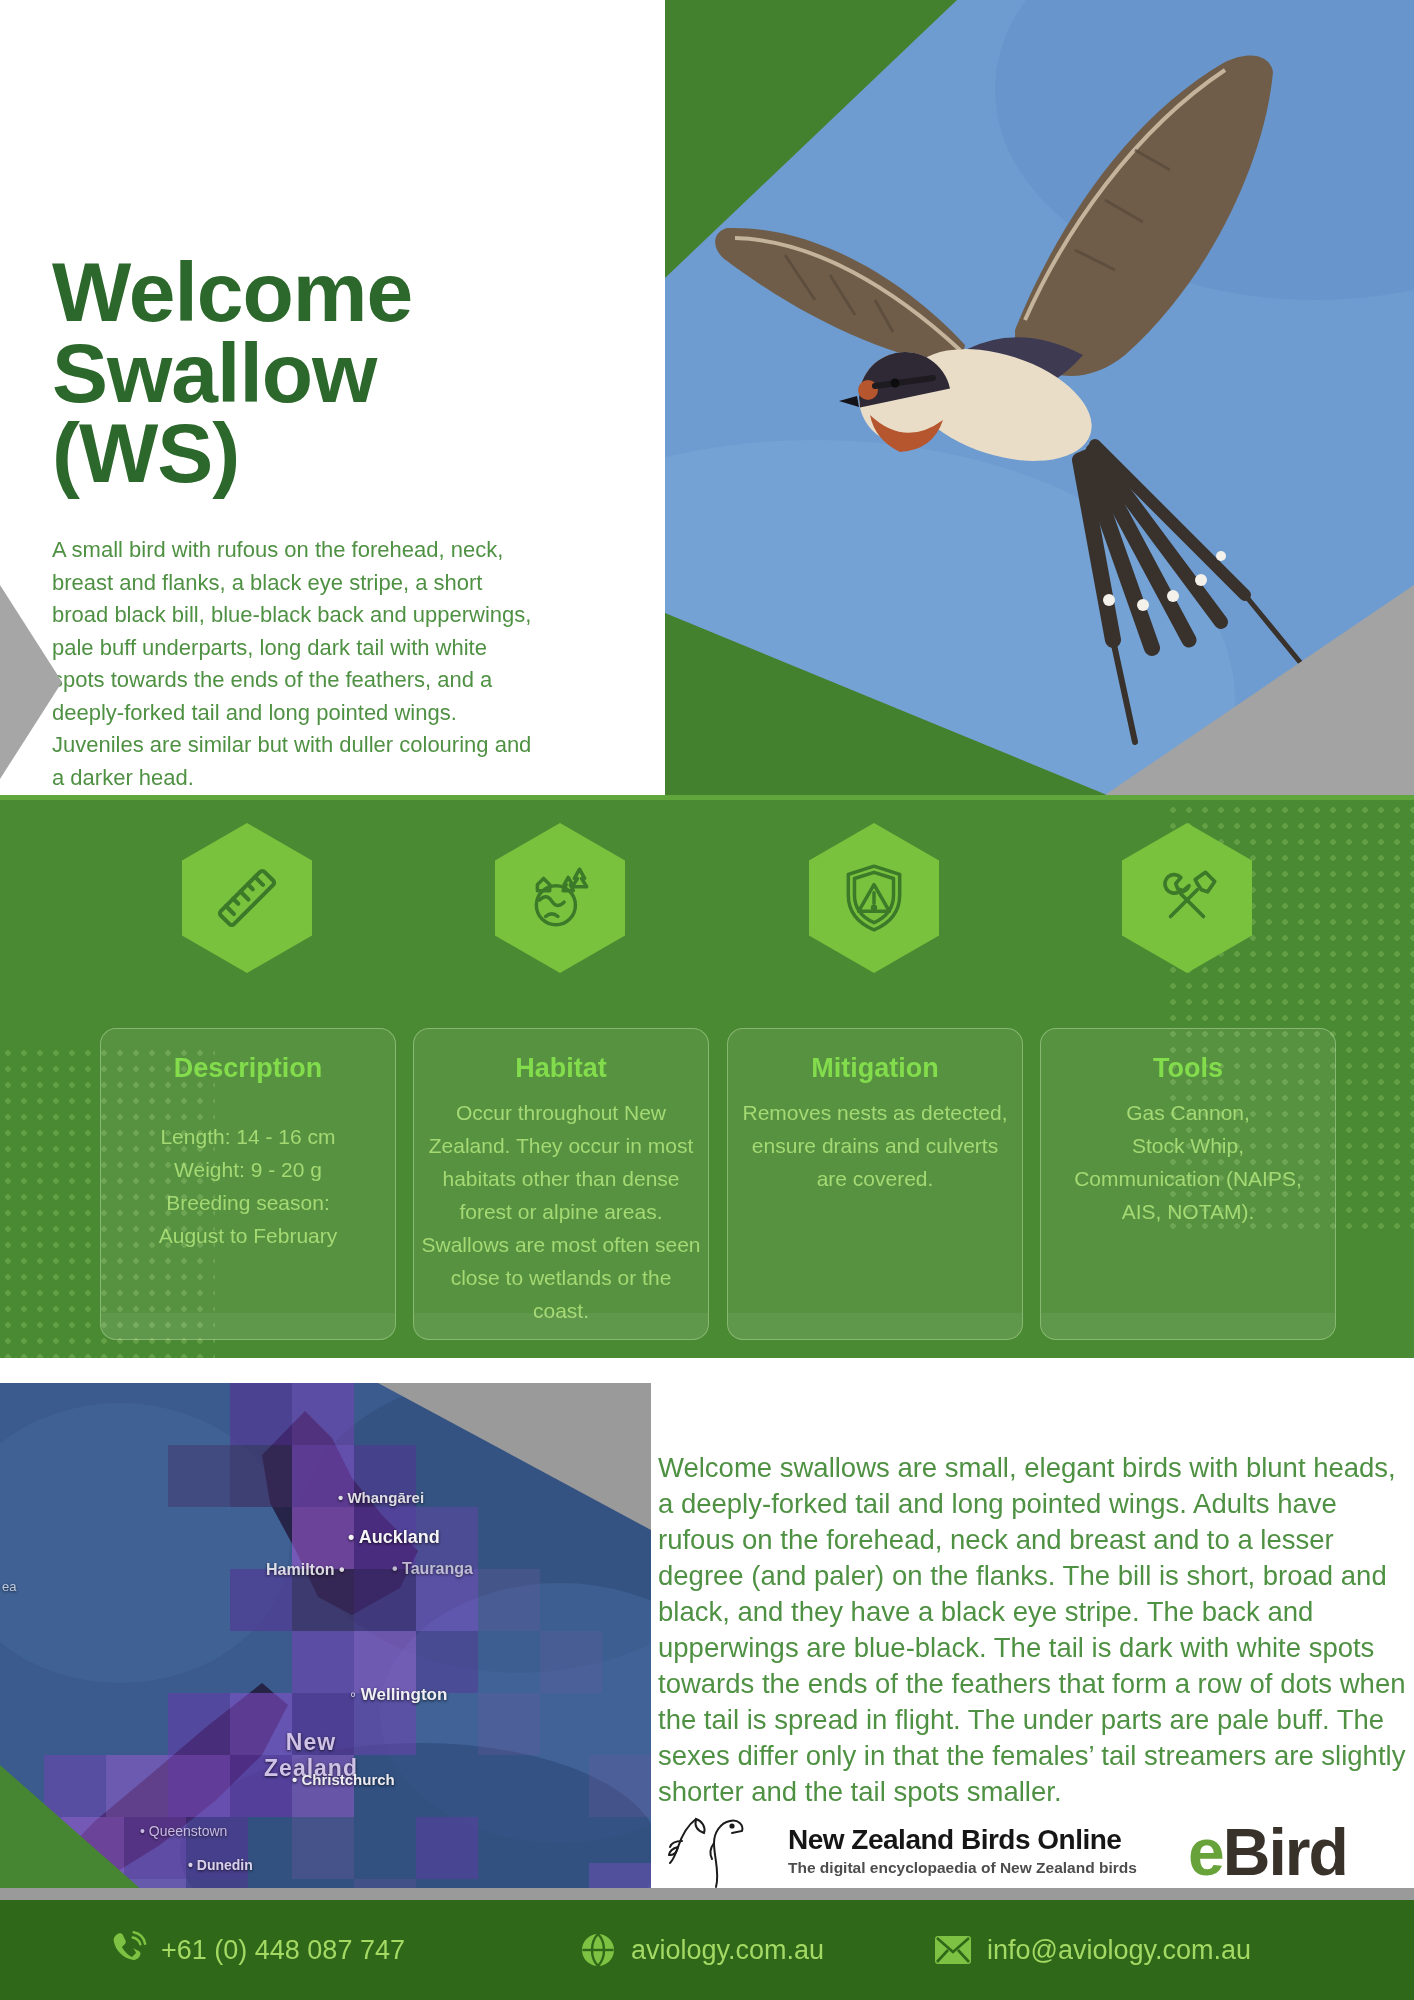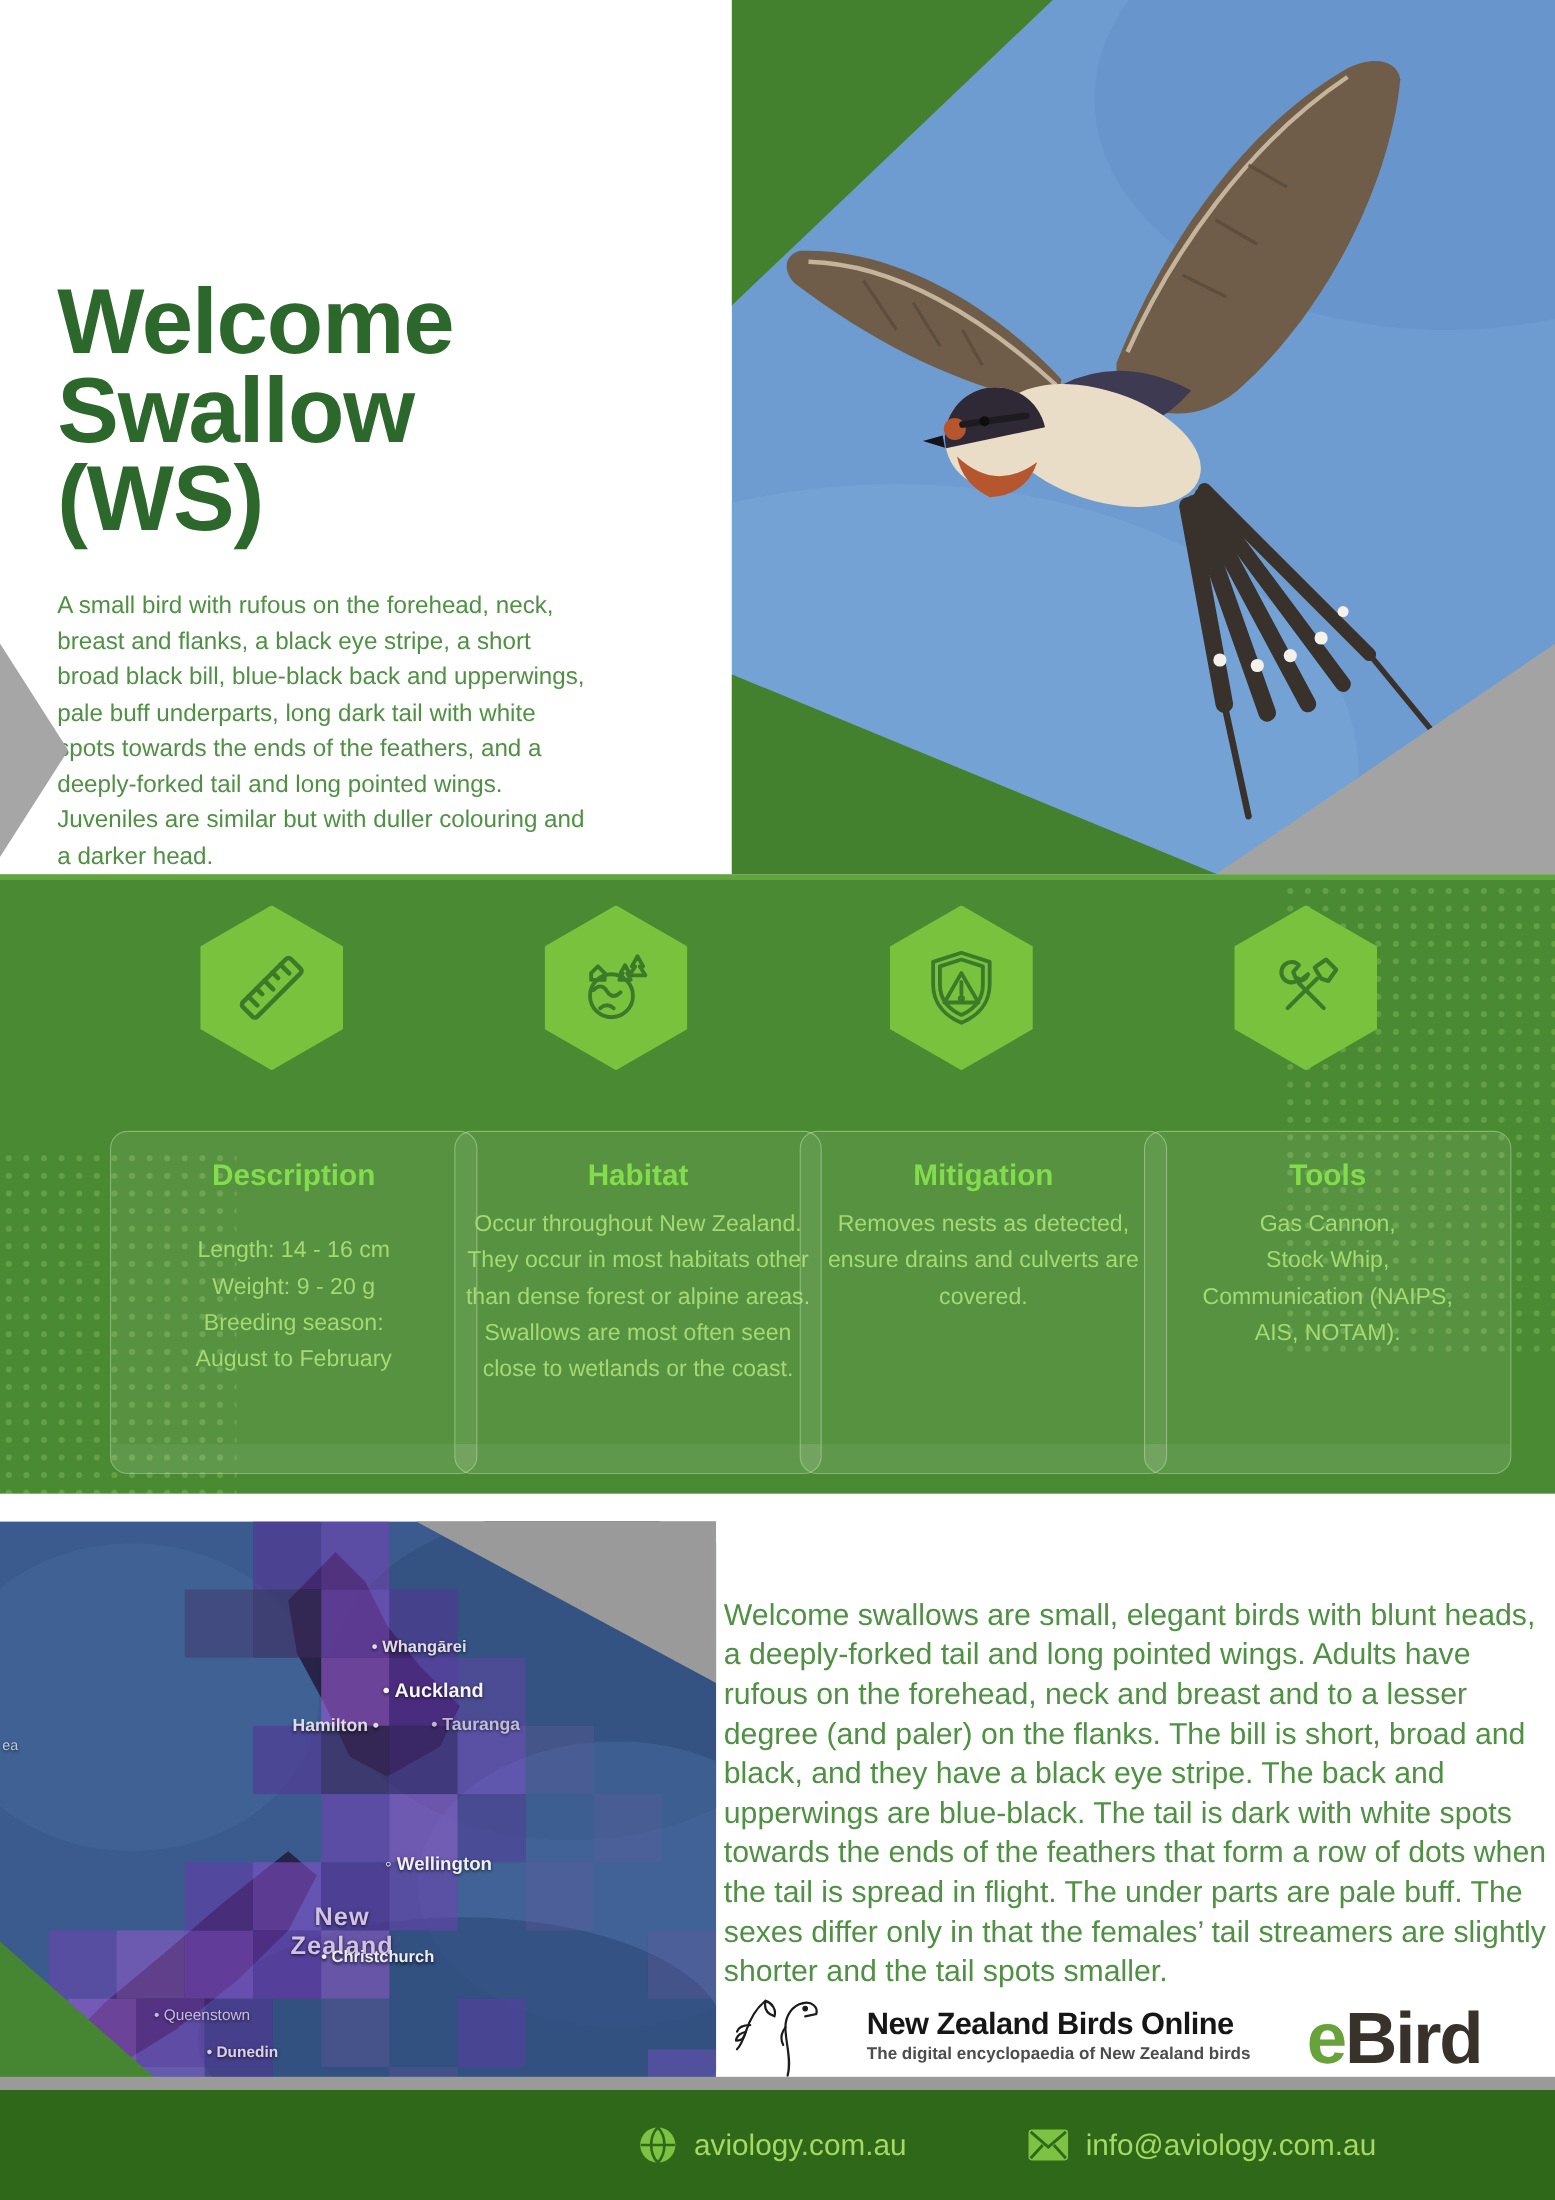--- a/index.html
+++ b/index.html
@@ -20,21 +20,21 @@
   .band{position:absolute;left:0;top:795px;width:1414px;height:563px;background:#4a8a32;
         border-top:5px solid #61a63d;box-sizing:border-box;}
   .dots{position:absolute;background-image:radial-gradient(circle,rgba(180,225,130,0.25) 2.5px,transparent 3px);
         background-size:16px 16px;}
   .dots-left{left:0;top:1045px;width:215px;height:313px;}
   .dots-right{left:1165px;top:802px;width:249px;height:430px;}
   .hexagon{position:absolute;top:823px;width:130px;height:150px;background:#79c23e;
            clip-path:polygon(50% 0%,100% 25%,100% 75%,50% 100%,0% 75%,0% 25%);
            display:flex;align-items:center;justify-content:center;}
   .hex-1{left:182px;} .hex-2{left:495px;} .hex-3{left:809px;} .hex-4{left:1122px;}
-  .card{position:absolute;top:1028px;width:334px;height:312px;background:rgba(255,255,255,0.07);
+  .card{position:absolute;top:1028px;width:296px;height:312px;background:rgba(255,255,255,0.07);
         border:1px solid rgba(225,255,205,0.35);border-radius:16px;box-sizing:border-box;text-align:center;}
   .card::after{content:"";position:absolute;left:0;right:0;bottom:0;height:26px;
         background:rgba(255,255,255,0.06);border-radius:0 0 15px 15px;}
   .card-1{left:100px;} .card-2{left:413px;} .card-3{left:727px;} .card-4{left:1040px;}
   .card-title{font-size:27px;font-weight:bold;color:#83dc4c;margin-top:24px;}
   .card-body{font-size:21px;line-height:33px;color:#a4d973;margin-top:12px;padding:0 7px;white-space:pre-line;}
   .card-body.pad-top{margin-top:36px;}
   
   .bottom{position:absolute;left:0;top:1358px;width:1414px;height:530px;background:#ffffff;}
   .map{position:absolute;left:0;top:1383px;width:763px;height:530px;overflow:hidden;}
@@ -280,20 +280,27 @@
       <div class="nzbo-title">New Zealand Birds Online</div>
       <div class="nzbo-sub">The digital encyclopaedia of New Zealand birds</div>
     </div>
   </div>
 
   <div class="ebird"><span class="e">e</span><span class="bird">Bird</span></div>
 
   <div class="gray-strip"></div>
 
   <div class="footer">
+    <div class="footer-item fi-phone">
+      <svg width="42" height="42" viewBox="0 0 44 44">
+        <path fill="#7dc242" d="M30.4,26.1l-3.2,3.2c-4.4-2.1-8.4-6.1-10.5-10.5l3.2-3.2c0.9-0.9,1.1-2.2,0.6-3.3l-2.9-6.2c-0.7-1.4-2.3-2-3.7-1.6C10,5.7,7.4,9.3,8.2,13.2c1.9,9.5,9.6,17.2,19.1,19.1c3.9,0.8,7.5-1.8,8.7-5.6c0.4-1.4-0.2-3-1.6-3.7l-6.2-2.9C32.6,25,31.3,25.2,30.4,26.1z"></path>
+        <path d="M28,9 q6,1 8,7 M29,3.5 q10,2 12,12" stroke="#7dc242" stroke-width="2.6" fill="none" stroke-linecap="round"></path>
+      </svg>
+      <span>+61 (0) 448 087 747</span>
+    </div>
     <div class="footer-item fi-web">
       <svg width="40" height="40" viewBox="0 0 40 40">
         <circle cx="20" cy="20" r="16" fill="#7dc242"></circle>
         <g stroke="#2e6818" stroke-width="2.4" fill="none">
           <path d="M20,4 C12,12 12,28 20,36 C28,28 28,12 20,4"></path>
           <path d="M4.5,20 h31"></path>
         </g>
       </svg>
       <span>aviology.com.au</span>
     </div>

